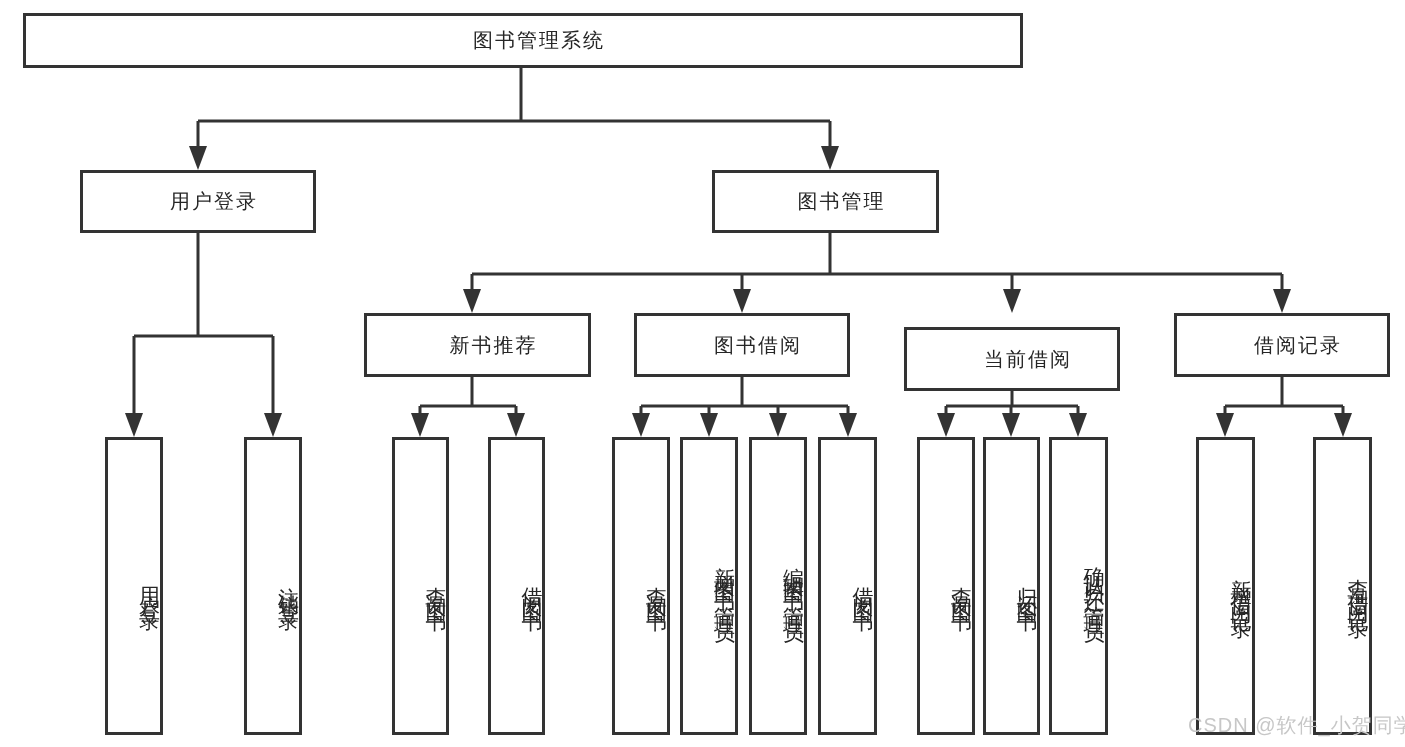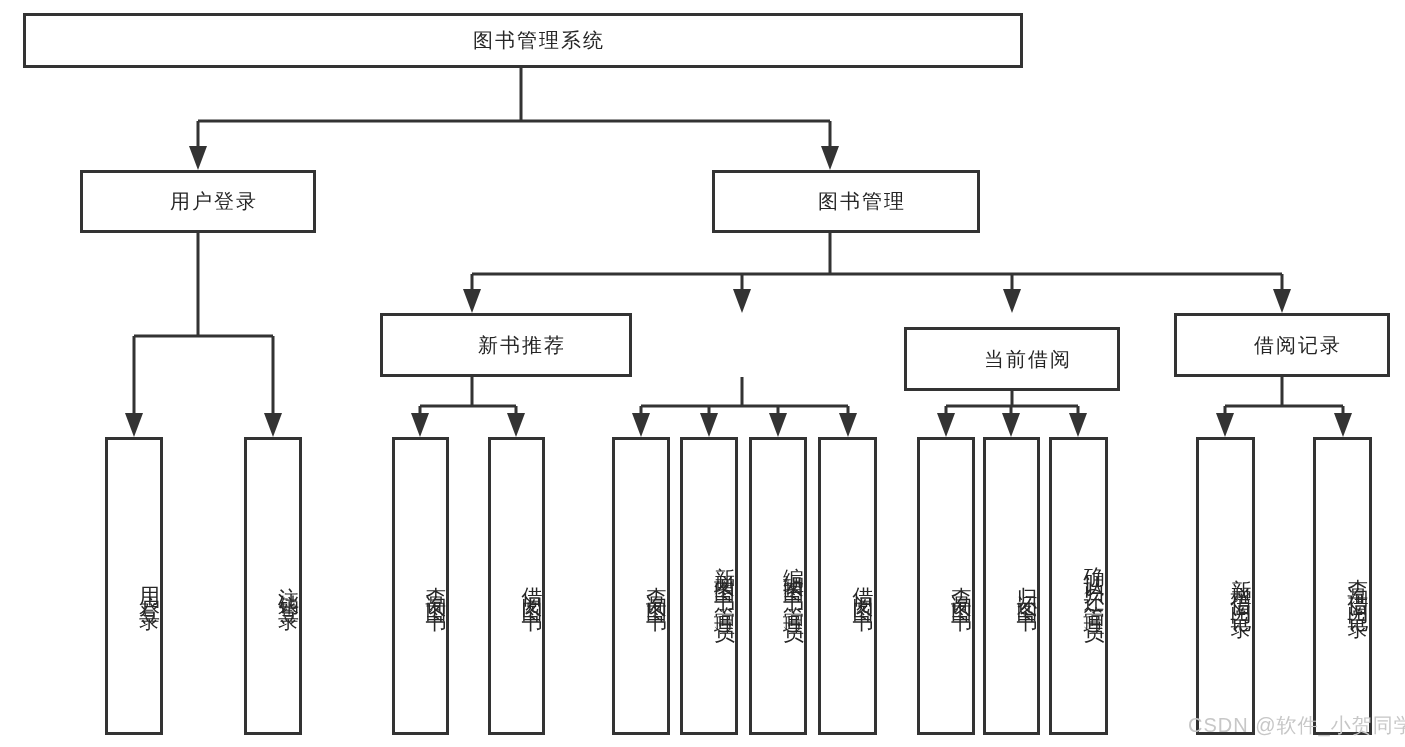--- a/index.html
+++ b/index.html
@@ -34,22 +34,22 @@
     writing-mode: vertical-rl;
     text-orientation: mixed;
     font-size: 21px;
     line-height: 1;
     letter-spacing: 8px;
     color: #262626;
   }
   
   .n-root        { left: 23px;  top: 13px;  width: 1000px; height: 55px; }
   .n-user-login  { left: 80px;  top: 170px; width: 236px;  height: 63px; }
-  .n-book-mgmt   { left: 712px; top: 170px; width: 268px;  height: 63px; }
-  .n-new-book    { left: 364px; top: 313px; width: 252px;  height: 64px; margin-left: 16px; }
+  .n-book-mgmt   { left: 712px; top: 170px; width: 227px;  height: 63px; }
+  .n-new-book    { left: 364px; top: 313px; width: 227px;  height: 64px; }
   .n-book-borrow { left: 634px; top: 313px; width: 216px;  height: 64px; }
   .n-cur-borrow  { left: 904px; top: 327px; width: 216px;  height: 64px; }
   .n-borrow-rec  { left: 1174px;top: 313px; width: 216px;  height: 64px; }
   .leaf { top: 437px; height: 298px; }
   .l-1  { left: 105px;  width: 58px; }
   .l-2  { left: 244px;  width: 58px; }
   .l-3  { left: 392px;  width: 57px; }
   .l-4  { left: 488px;  width: 57px; }
   .l-5  { left: 612px;  width: 58px; }
   .l-6  { left: 680px;  width: 58px; }
@@ -107,20 +107,21 @@
       <polygon points="1334,413 1352,413 1343,437"></polygon>
     </g>
   </svg>
 
   <div class="box n-root">图书管理系统</div>
 
   <div class="box n-user-login">用户登录</div>
   <div class="box n-book-mgmt">图书管理</div>
 
   <div class="box n-new-book">新书推荐</div>
+  <div class="box n-book-borrow">图书借阅</div>
   <div class="box n-cur-borrow">当前借阅</div>
   <div class="box n-borrow-rec">借阅记录</div>
 
   <div class="box leaf l-1">
     <span class="vtext">用户登录</span>
   </div>
   <div class="box leaf l-2">
     <span class="vtext">注销登录</span>
   </div>
 

